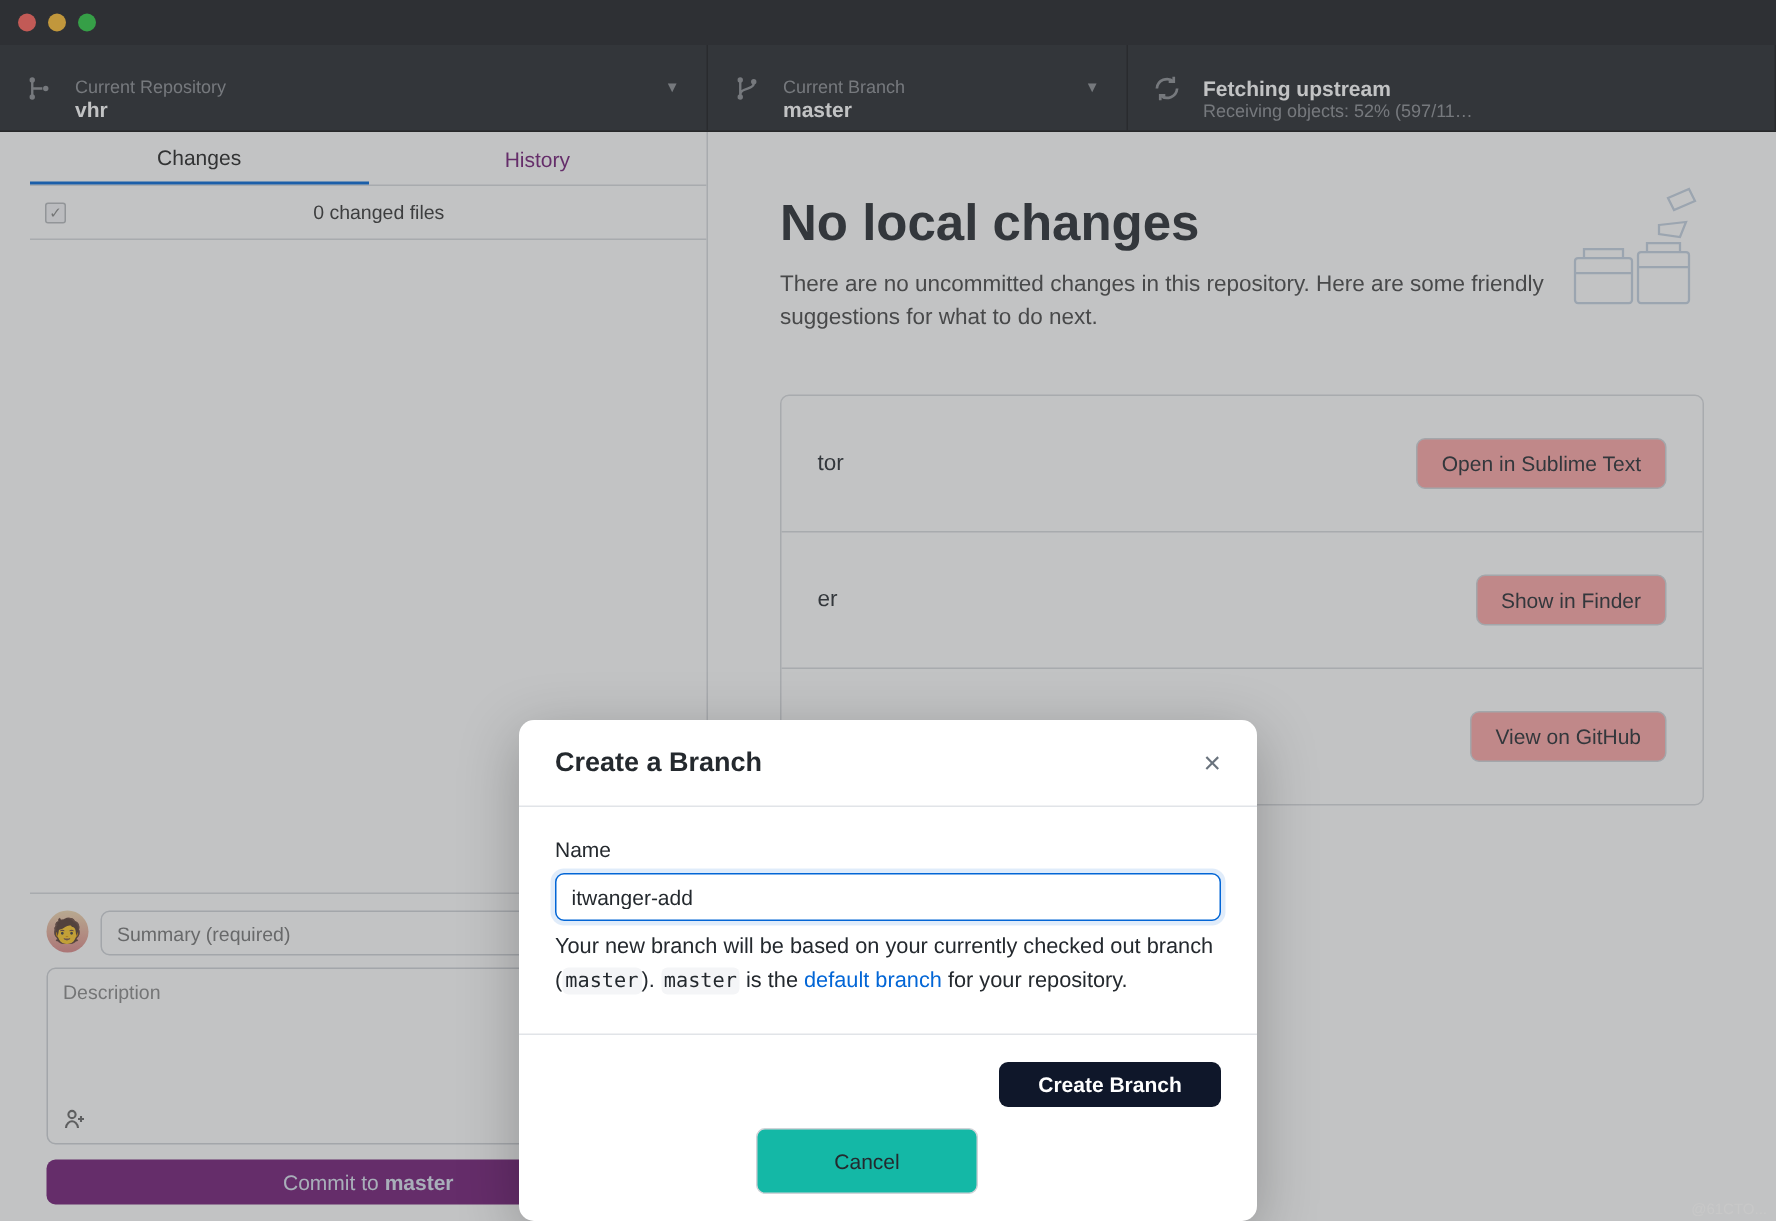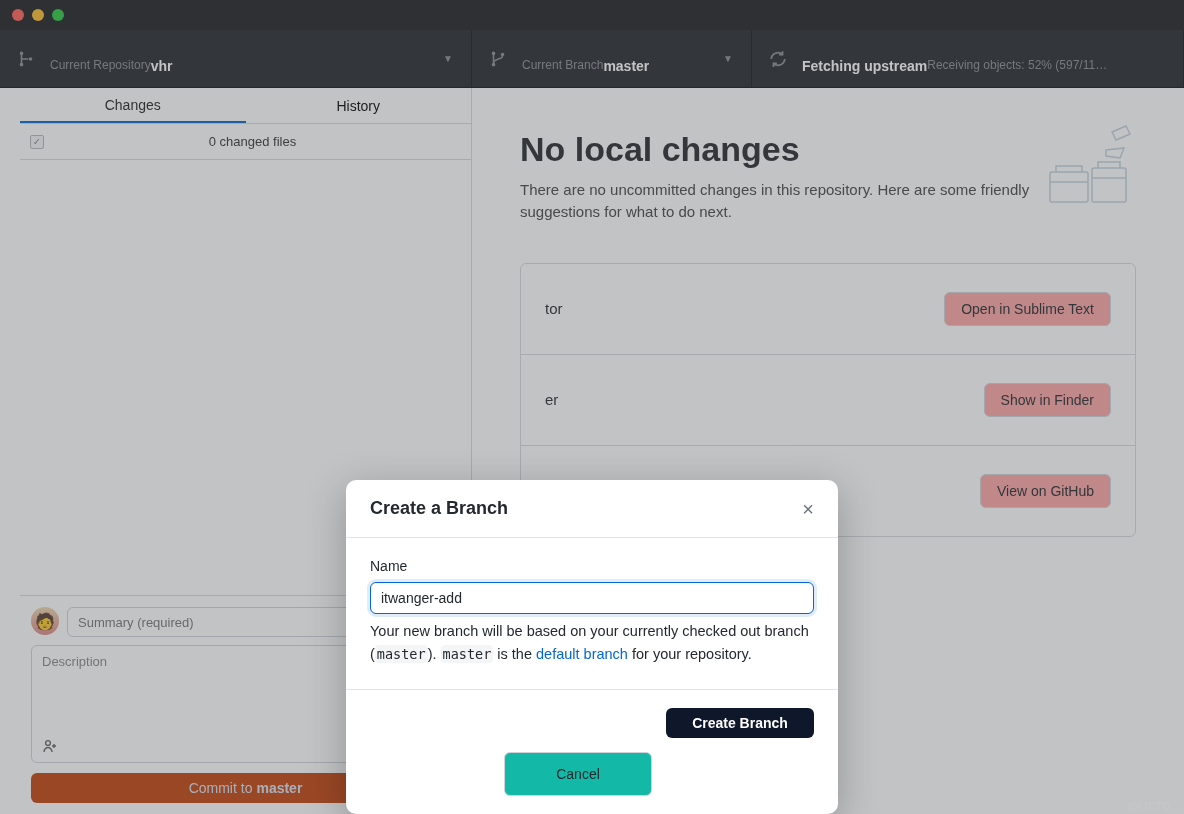--- a/index.html
+++ b/index.html
@@ -10,43 +10,43 @@
 .tl-red { background: #ff5f57; }
 .tl-yellow { background: #febc2e; }
 .tl-green { background: #28c840; }
 
 .toolbar { height: 58px; background: #24272c; display: flex; border-bottom: 1px solid #111; }
 .toolbar-section { display: flex; align-items: center; padding: 0 16px; border-right: 1px solid #14161a; position: relative; }
 .tb-repo { width: 472px; }
 .tb-branch { width: 280px; }
 .tb-fetch { flex: 1; }
 .tb-icon { width: 20px; height: 20px; margin-right: 14px; color: #8b8e93; display:flex; align-items:center; justify-content:center; }
-.tb-text { display: flex; flex-direction: row; margin-top: 14px; }
+.tb-text { display: flex; flex-direction: column; margin-top: 14px; }
 .tb-label { font-size: 12px; color: #8b8e93; }
 .tb-value { font-size: 14px; color: #fff; font-weight: 600; }
 .tb-caret { position: absolute; right: 18px; color: #8b8e93; font-size: 10px; }
 
 .app-body { display: flex; height: calc(100% - 88px); }
 .sidebar { width: 472px; border-right: 1px solid #d8dade; display: flex; flex-direction: column; background: #fff; padding-left: 20px; }
 .tabs { display: flex; height: 36px; border-bottom: 1px solid #d8dade; }
-.tab { flex: 1; display: flex; align-items: center; justify-content: center; font-size: 14px; color: #000000; cursor: pointer; }
+.tab { flex: 1; display: flex; align-items: center; justify-content: center; font-size: 14px; color: #701a75; cursor: pointer; }
 .tab.active { border-bottom: 2px solid #0066d6; color: #222; }
 .changes-header { height: 36px; display: flex; align-items: center; border-bottom: 1px solid #d8dade; padding: 0 10px; }
 .checkbox { width: 14px; height: 14px; border: 1px solid #b5b8bc; border-radius: 2px; background: #f4f5f7; display:flex; align-items:center; justify-content:center; font-size:10px; color:#888; }
 .changes-title { flex: 1; text-align: center; font-size: 13px; color: #333; }
 .changes-scroll { flex: 1; }
 
 .commit-area { padding: 11px; border-top: 1px solid #d8dade; }
 .commit-row1 { display: flex; gap: 8px; margin-bottom: 8px; }
 .avatar { width: 28px; height: 28px; border-radius: 50%; background: linear-gradient(#f0d8b0,#d88); display:flex; align-items:center; justify-content:center; font-size:16px; }
 .summary-input { flex: 1; height: 30px; border: 1px solid #d0d3d8; border-radius: 6px; padding: 0 10px; font-size: 13px; color: #888; }
 .desc-box { border: 1px solid #d0d3d8; border-radius: 6px; height: 118px; padding: 8px 10px; font-size: 13px; color: #888; display:flex; flex-direction:column; }
 .desc-text { flex:1; }
 .coauthor { color: #666; font-size: 15px; }
-.commit-btn { margin-top: 10px; width: 100%; height: 30px; background: #c2410c; color: #d8e0ee; border: none; border-radius: 6px; font-size: 14px; display:flex; align-items:center; justify-content:center; gap:4px; }
+.commit-btn { margin-top: 10px; width: 100%; height: 30px; background: #701a75; color: #d8e0ee; border: none; border-radius: 6px; font-size: 14px; display:flex; align-items:center; justify-content:center; gap:4px; }
 .commit-btn .br-name { font-weight: 700; }
 
 .main { flex: 1; padding: 42px 48px; position: relative; }
 .main-title { font-size: 34px; font-weight: 600; color: #24292e; margin-bottom: 10px; }
 .main-sub { font-size: 15px; color: #444; max-width: 520px; line-height: 1.45; }
 .sugg-box { margin-top: 40px; border: 1px solid #d8dade; border-radius: 6px; }
 .sugg-item { padding: 28px 24px; border-bottom: 1px solid #d8dade; display: flex; align-items: center; justify-content: space-between; }
 .sugg-item:last-child { border-bottom: none; }
 .sugg-text { font-size: 15px; color: #24292e; }
 .sugg-btn { background: #fca5a5; border: 1px solid #d0d3d8; border-radius: 6px; padding: 8px 16px; font-size: 14px; color: #24292e; }

